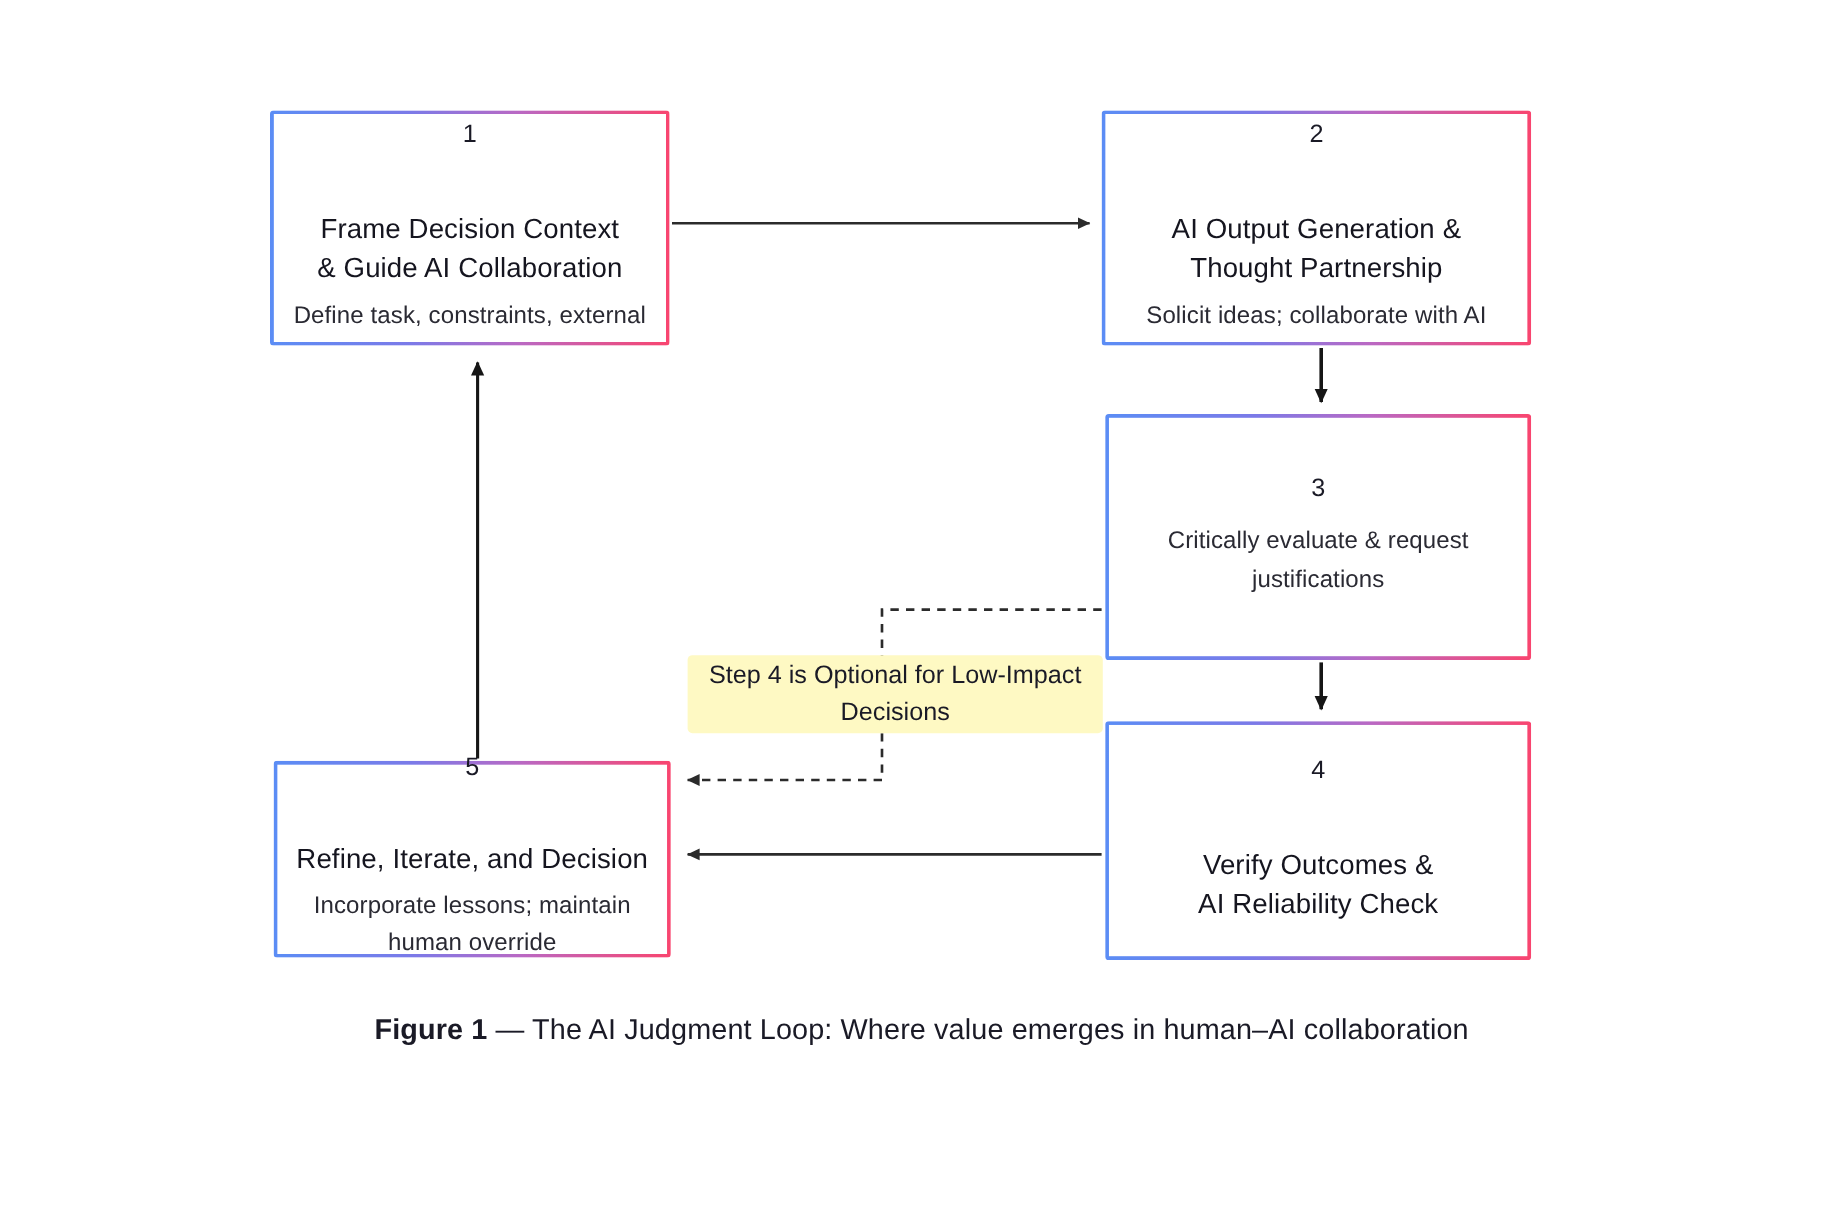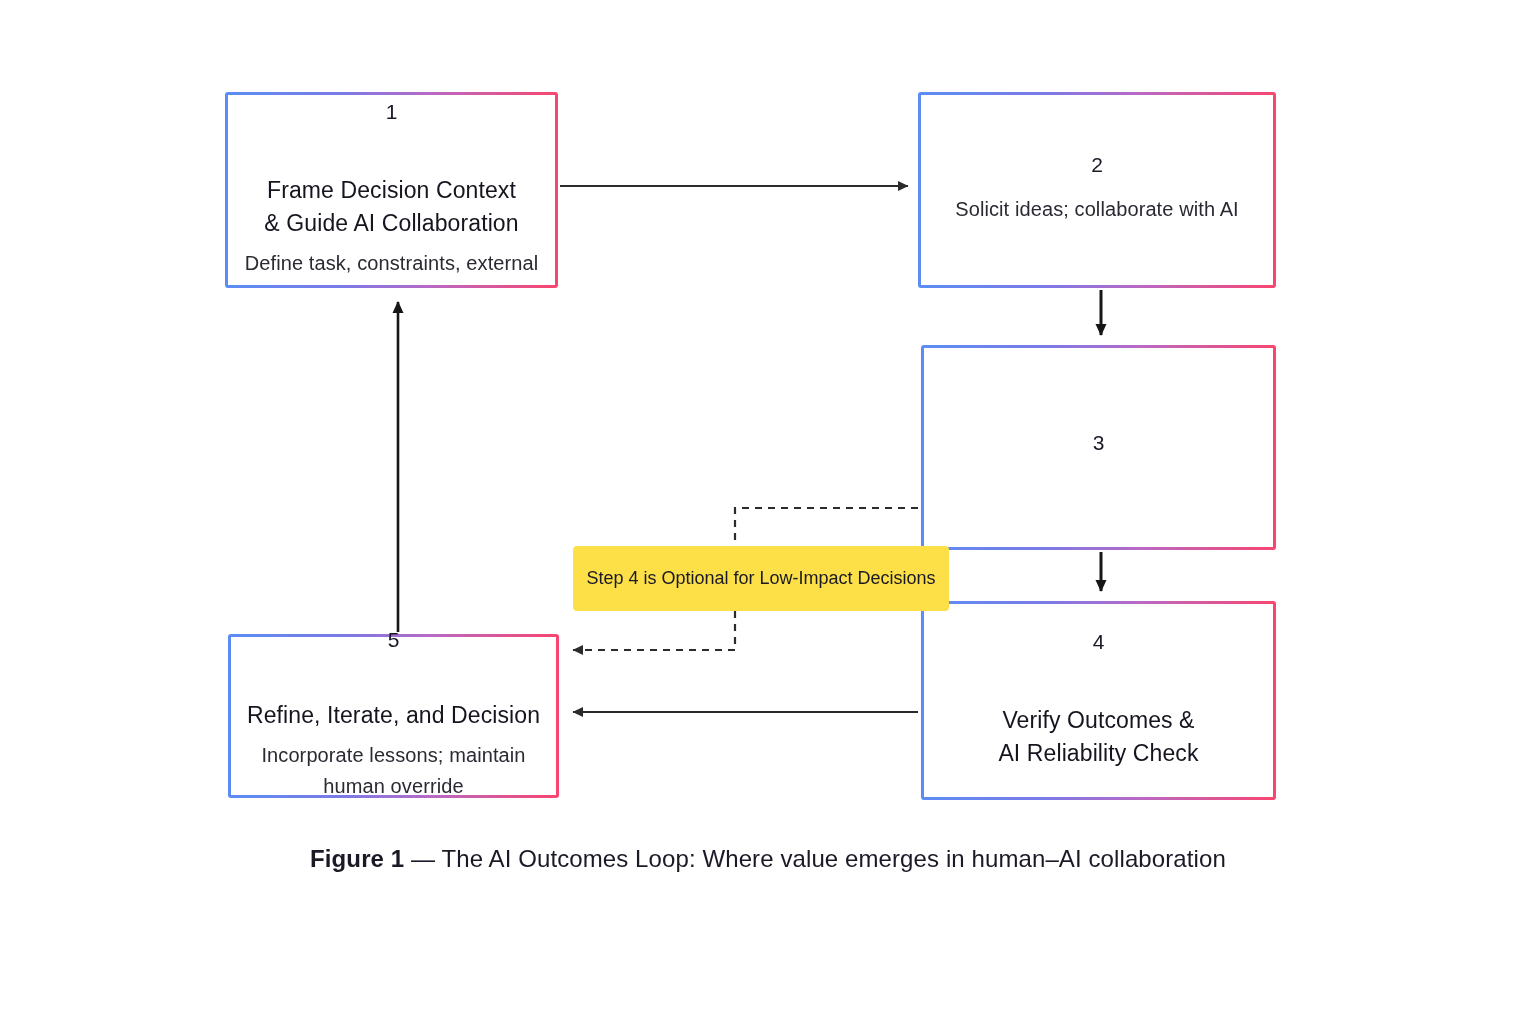--- a/index.html
+++ b/index.html
@@ -91,29 +91,29 @@
 
   #node-5 .node-sub { width: 330px; }
   #node-5 .node-num { margin-bottom: 8px; }
   #node-3 .node-sub { width: 300px; }
 
   
   #opt-label {
     position: absolute;
     left: 573px;
     top: 546px;
-    width: 376px;
+    width: 346px;
     height: 65px;
-    background: #fde047;
+    background: #fef9c3;
     border-radius: 4px;
     display: flex;
     align-items: center;
     justify-content: center;
     text-align: center;
-    font-size: 18px;
+    font-size: 21px;
     line-height: 1.45;
     color: #1a1a26;
     padding: 0 10px;
     box-sizing: border-box;
     z-index: 3;
   }
 
   
   #caption {
     position: absolute;
@@ -166,38 +166,41 @@
 
   <div class="node" id="node-1">
     <div class="node-num">1</div>
     <div class="node-title">Frame Decision Context
 &amp; Guide AI Collaboration</div>
     <div class="node-sub">Define task, constraints, external</div>
   </div>
 
   <div class="node" id="node-2">
     <div class="node-num">2</div>
+    <div class="node-title">AI Output Generation &amp;
+Thought Partnership</div>
     <div class="node-sub">Solicit ideas; collaborate with AI</div>
   </div>
 
   <div class="node" id="node-3">
     <div class="node-num">3</div>
+    <div class="node-sub">Critically evaluate &amp; request justifications</div>
   </div>
 
   <div class="node" id="node-4">
     <div class="node-num">4</div>
     <div class="node-title">Verify Outcomes &amp;
 AI Reliability Check</div>
   </div>
 
   <div class="node" id="node-5">
     <div class="node-num">5</div>
     <div class="node-title">Refine, Iterate, and Decision</div>
     <div class="node-sub">Incorporate lessons; maintain human override</div>
   </div>
 
   <div id="opt-label">Step 4 is Optional for Low-Impact Decisions</div>
 
   <div id="caption">
-    <span class="fig-label">Figure 1</span><span> — The AI Outcomes Loop: Where value emerges in human–AI collaboration</span>
+    <span class="fig-label">Figure 1</span><span> — The AI Judgment Loop: Where value emerges in human–AI collaboration</span>
   </div>
 
 </div>
 
 </body></html>

